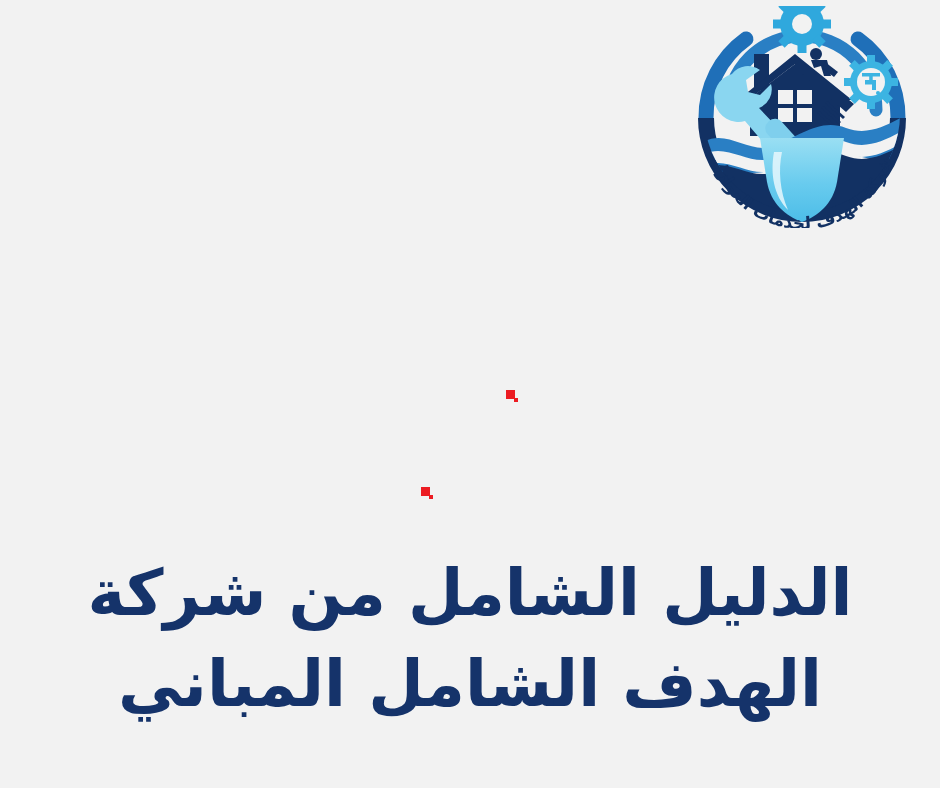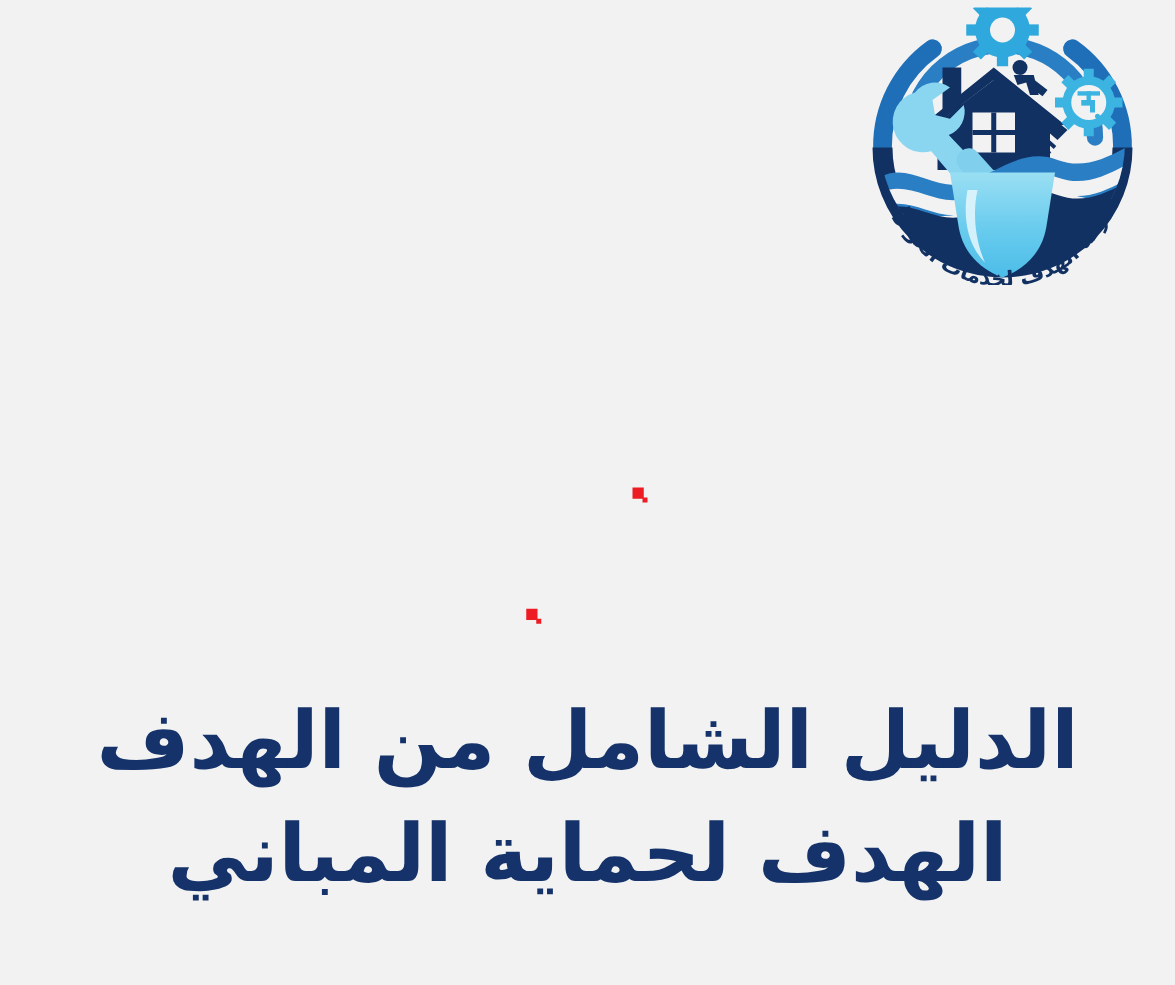--- a/index.html
+++ b/index.html
@@ -226,16 +226,16 @@
       <text font-family="'DejaVu Sans','Liberation Sans',sans-serif" font-size="17" font-weight="bold" fill="#123163">
         <textPath href="#arcTextPath" startOffset="50%" text-anchor="middle">شركة الهدف لخدمات العوازل</textPath>
       </text>
     </svg>
   </div>
 
   <span class="broken-mark m1"></span>
   <span class="broken-mark m2"></span>
 
   <div class="heading-block">
-    <h1 class="heading">الدليل الشامل من الهدف الهدف لحماية المباني</h1>
+    <h1 class="heading">الدليل الشامل من شركة الهدف الشامل المباني</h1>
   </div>
 
 </div>
 
 </body></html>

